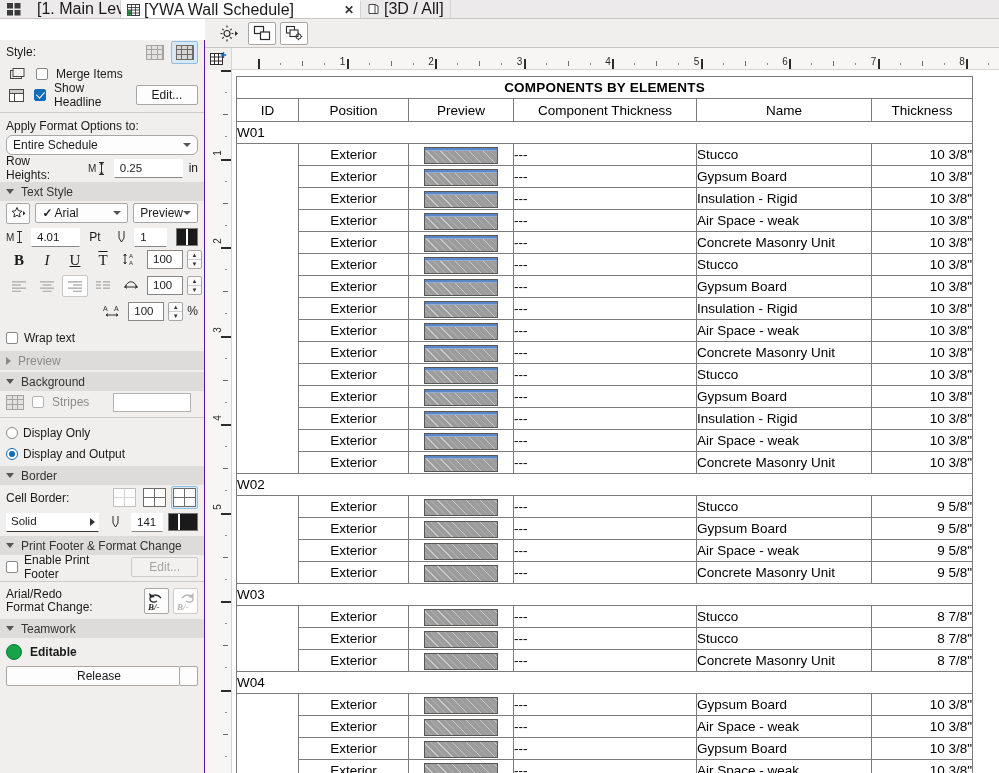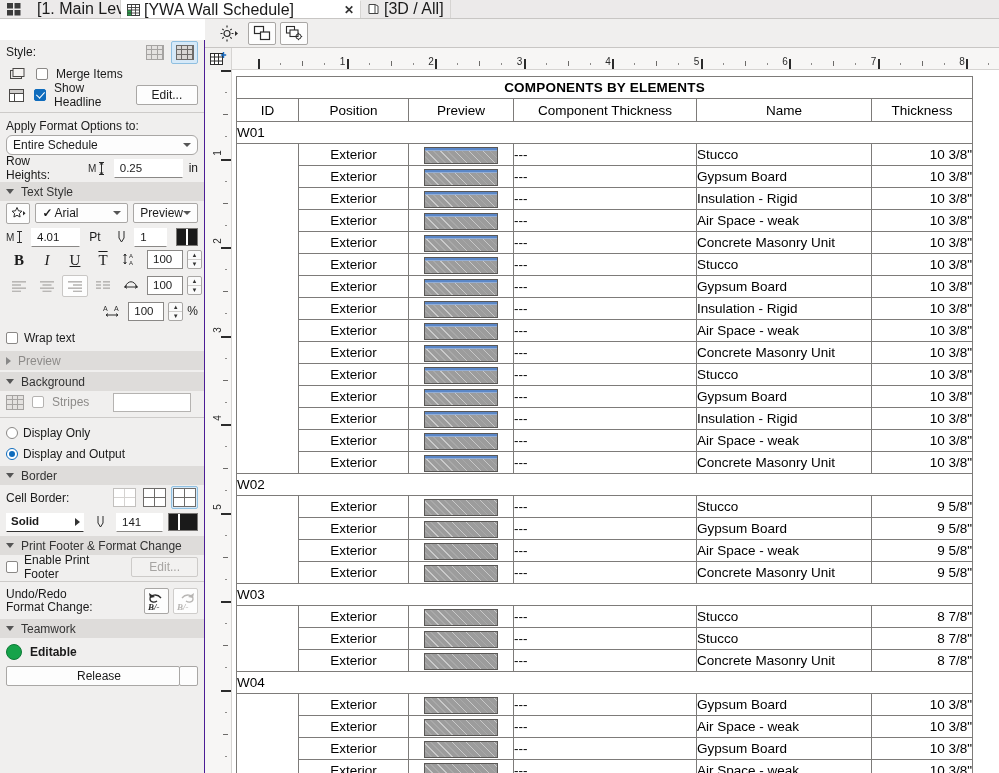--- a/index.html
+++ b/index.html
@@ -121,21 +121,21 @@
   }
   .cellborder.b-none { border-color:#c2c0be; }
   .cellborder.b-none span { border-color:#d5d3d1; }
   .cellborder span { border-right:1px solid #6d6b69; border-bottom:1px solid #6d6b69; }
   .cellborder span:nth-child(2), .cellborder span:nth-child(4){ border-right:none; }
   .cellborder span:nth-child(3), .cellborder span:nth-child(4){ border-bottom:none; }
   .cbwrap { width:27px;height:23px;display:flex;align-items:center;justify-content:center;border:1px solid transparent;border-radius:2px;}
   .cbwrap.act{ background:#d6e9f8; border-color:#8fbfe0;}
 
   .solidline { flex:1; position:relative; height:19px; background:#fff; border:1px solid #fff; border-bottom:1px solid #333;}
-  .solidline .t{ position:absolute; left:4px; top:1px; font-size:11.5px;font-weight:bold;}
+  .solidline .t{ position:absolute; left:4px; top:1px; font-size:11.5px;}
   .solidline .a{ position:absolute; right:3px; top:4px; width:0;height:0;border-top:4px solid transparent;border-bottom:4px solid transparent;border-left:5px solid #333;}
 
   .undobtn{ width:25px;height:26px;border:1px solid #a9a7a5;background:#fdfdfd;border-radius:2px;display:flex;align-items:center;justify-content:center;}
   .undobtn.dis{ border-color:#cfcdcb; }
 
   .greendot{ width:16px;height:16px;border-radius:50%;background:#16a34a;border:1px solid #0d7a36; }
 
   
   .docarea{ flex:1; display:flex; flex-direction:column; min-width:0; background:#ffffff;}
   .toolbar2{ height:29px; background:#f0efee; border-bottom:1px solid #c8c6c4; display:flex; align-items:center; gap:4px; padding-left:7px;}
@@ -539,21 +539,21 @@
       <div class="prow" style="height:24px;gap:5px;">
         <span class="solidline">
           <span class="t">Solid</span>
           <span class="a"></span>
         </span>
         <span class="iconbox">
           <svg width="11" height="15" viewBox="0 0 11 15">
               <path d="M3 1v7l2.5 4L8 8V1" fill="none" stroke="#2b2b2b"></path>
             </svg>
         </span>
-        <span class="inp" style="width:47px;">141</span>
+        <span class="inp" style="width:32px;">141</span>
         <span class="swatch">
             <i></i>
             <b></b>
           </span>
       </div>
 
       <div class="section-hdr">
         <span class="tri"></span>
         <span>Print Footer &amp; Format Change</span>
       </div>
@@ -561,21 +561,21 @@
       <div class="prow" style="height:24px;gap:6px;">
         <span class="chk"></span>
         <span class="lbl">Enable Print Footer</span>
         <span class="btn dis" style="width:68px;margin-left:auto;">Edit...</span>
       </div>
 
       <div class="sep" style="margin:2px 0 3px 0;"></div>
 
       <div class="prow" style="height:32px;align-items:center;">
         <span style="line-height:13px;">
-          <span class="lbl" style="display:block;">Undo/Redo</span>
+          <span class="lbl" style="display:block;">Arial/Redo</span>
           <span class="lbl" style="display:block;">Format Change:</span>
         </span>
         <span style="margin-left:auto;display:flex;gap:4px;">
           <span class="undobtn">
             <svg width="20" height="21" viewBox="0 0 20 21">
                 <path d="M14 7c-4-5-11-3-11 1 0 3 4 4 7 2" stroke="#2b2b2b" fill="none" stroke-width="1.3"></path>
                 <path d="M2 2l1 5 5-1z" fill="#2b2b2b"></path>
                 <text x="1" y="19" font-size="9" font-family="Liberation Serif" font-weight="bold" font-style="italic" fill="#2b2b2b">B/-</text>
               </svg>
           </span>

